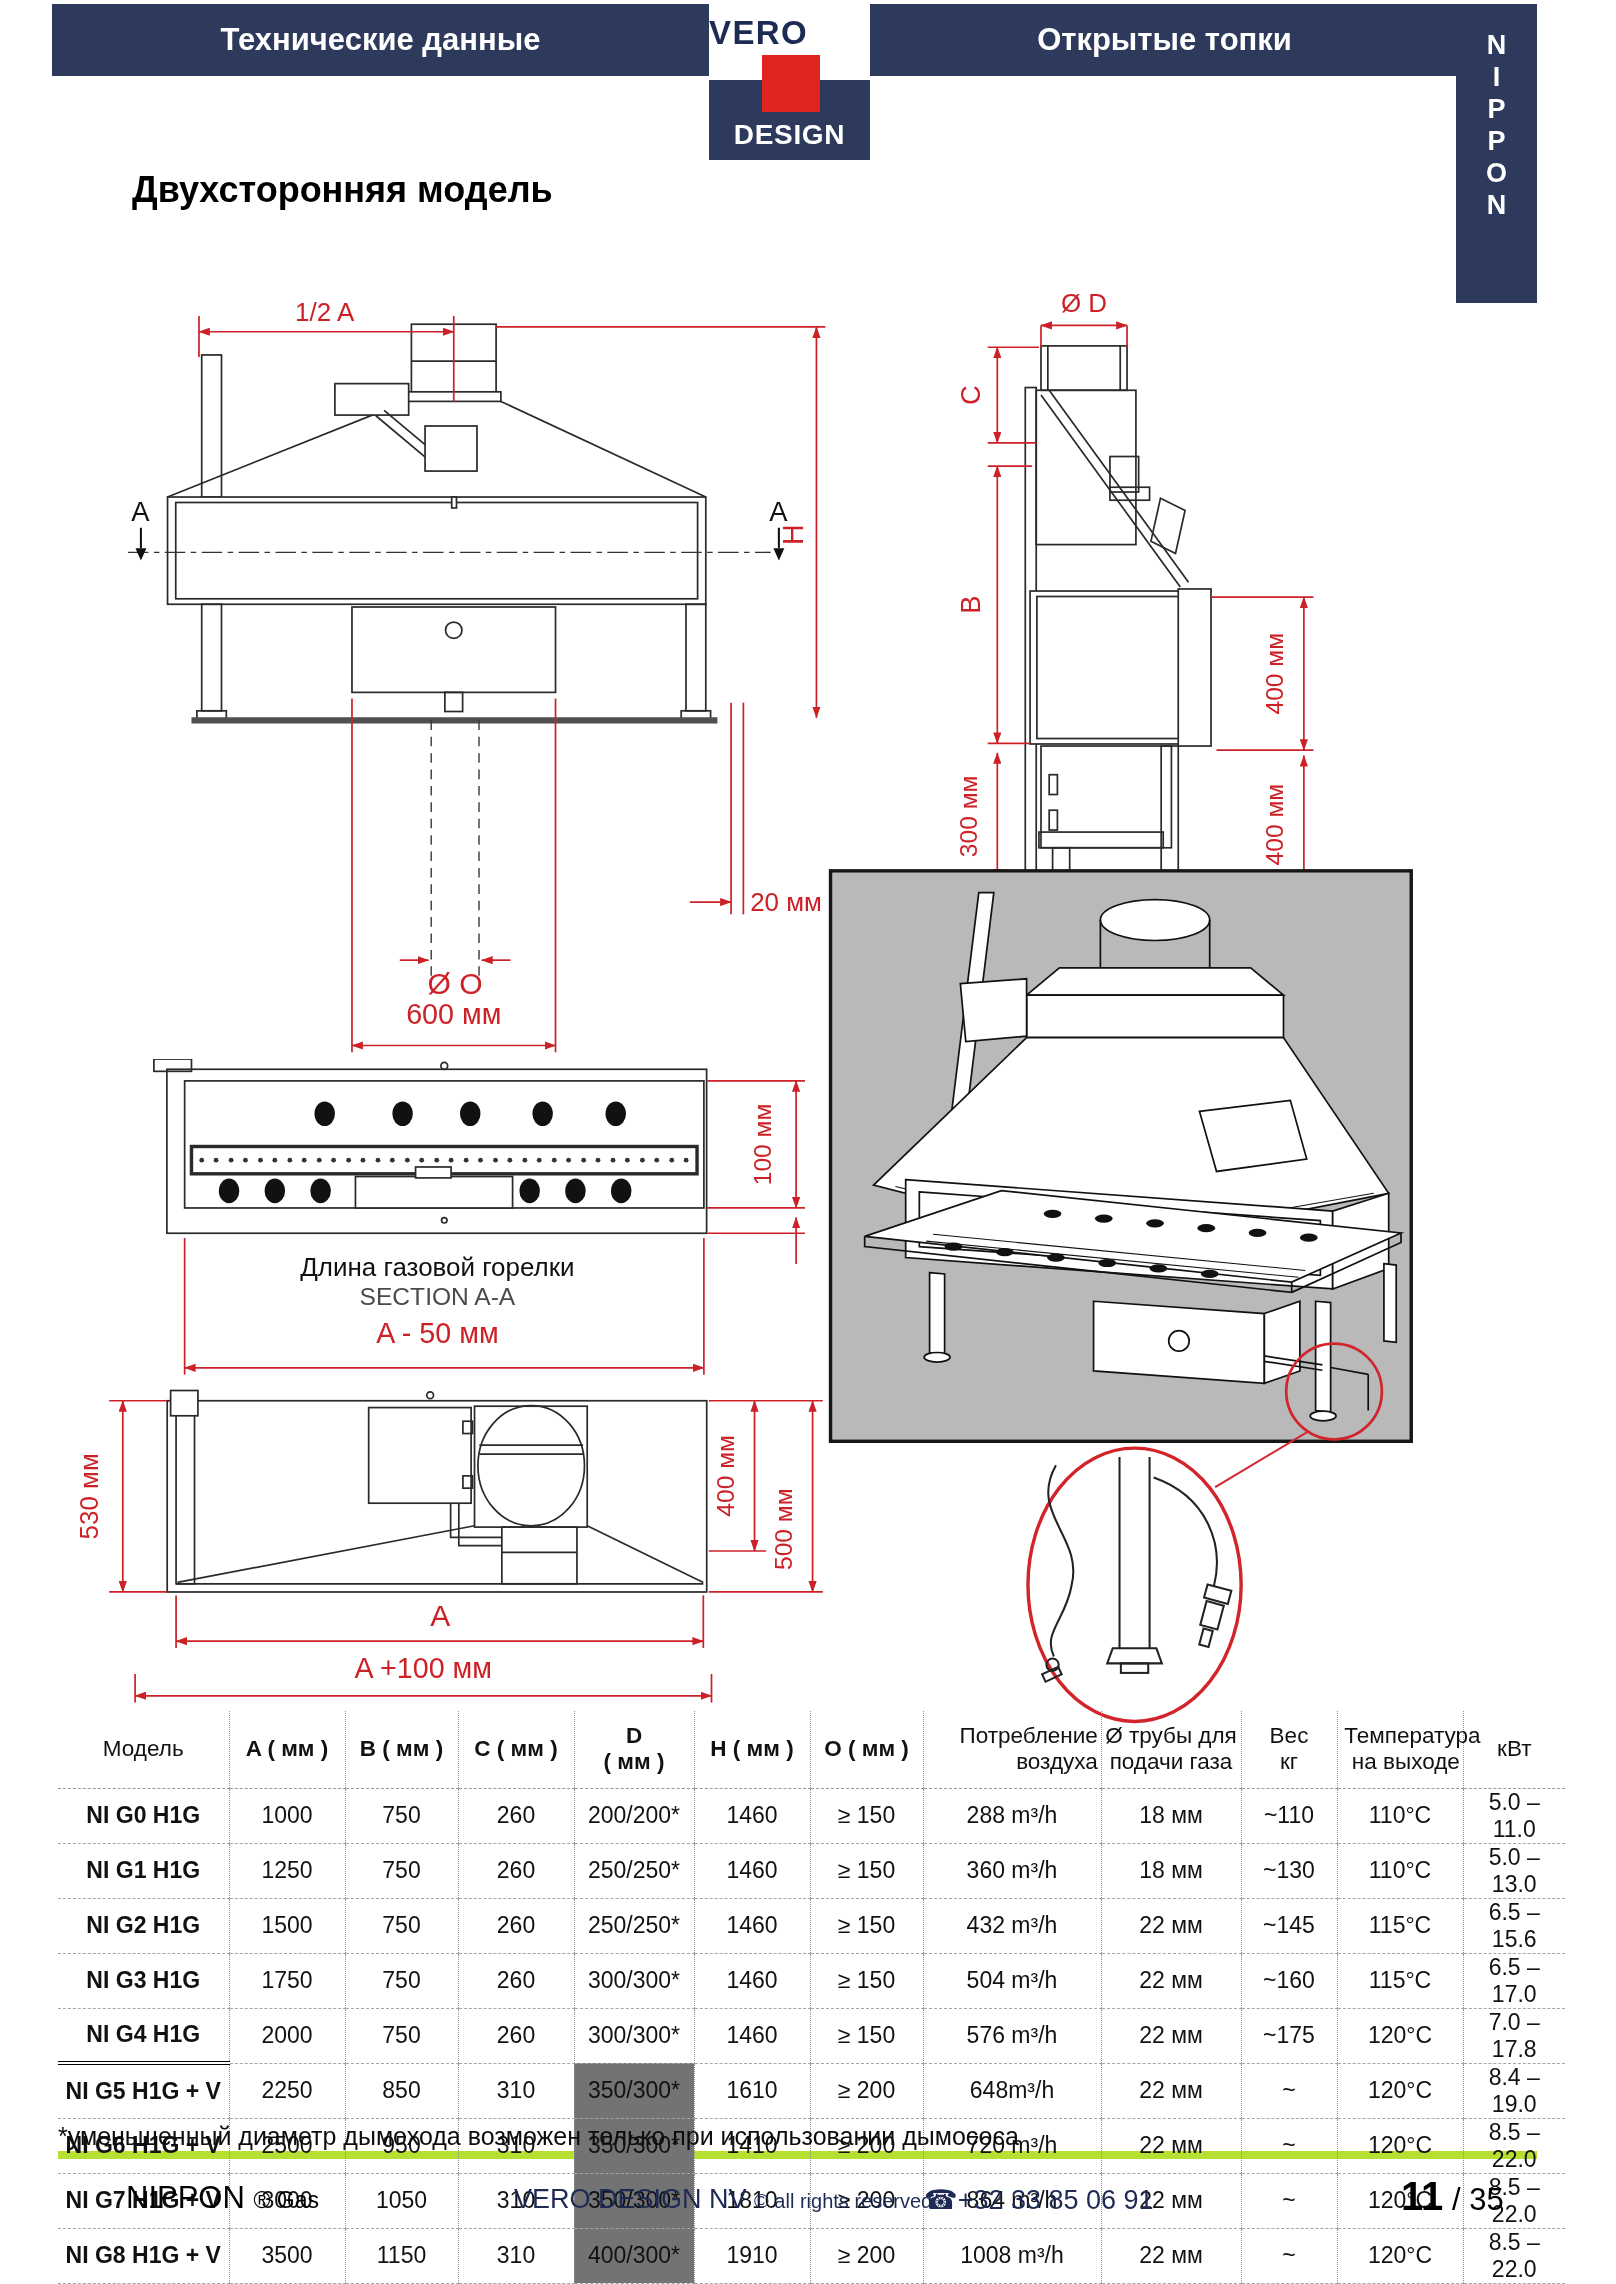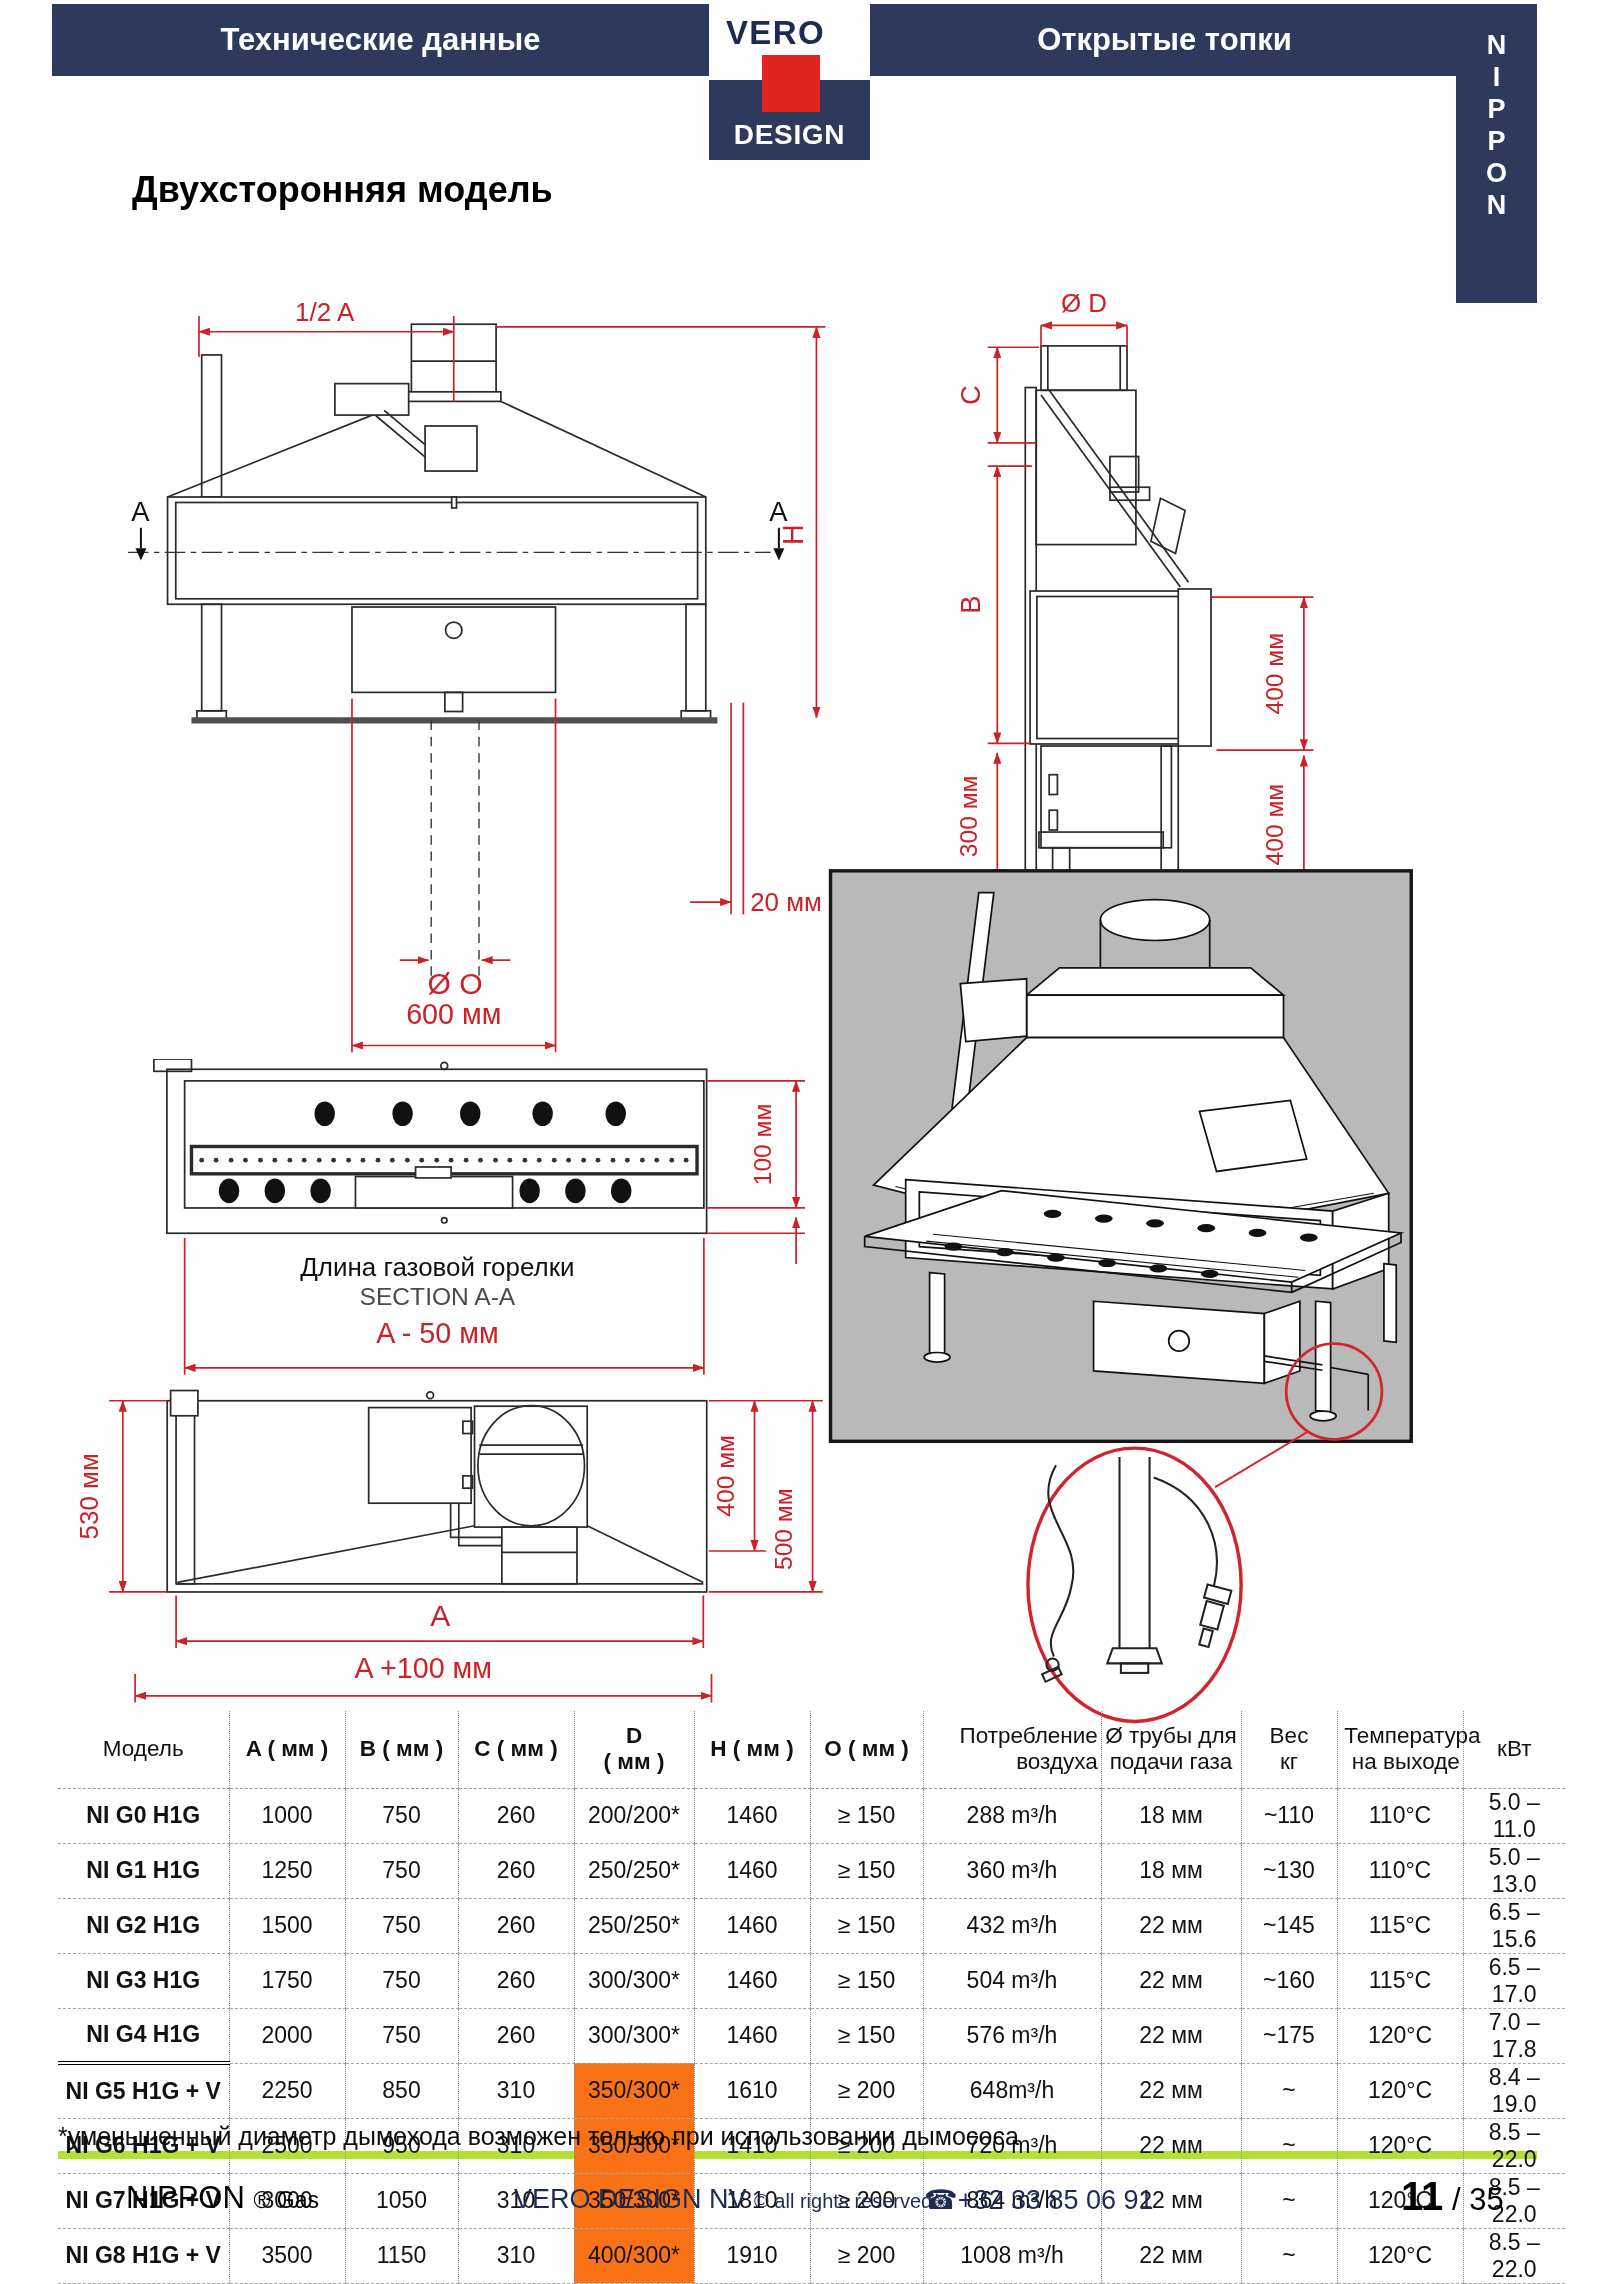--- a/index.html
+++ b/index.html
@@ -8,21 +8,21 @@
   
   .topbar{position:absolute;left:52px;top:4.1px;width:1485px;height:72px;background:#2e3a5c;z-index:0;}
   .topbar .bar-title{position:absolute;top:0;height:72px;line-height:72px;color:#fff;
         font-size:31px;font-weight:bold;text-align:center;}
   .bar-title.left{left:0;width:657px;}
   .bar-title.right{left:818px;width:589px;}
   
   .logo{position:absolute;left:709px;top:4.1px;width:161px;height:156px;z-index:2;}
   .logo .logo-top{position:absolute;left:0;top:0;width:161px;height:76px;background:#fff;}
   .logo .logo-bottom{position:absolute;left:0;top:76px;width:161px;height:80px;background:#2e3a5c;}
-  .logo .vero{position:absolute;left:0;top:9.6px;width:133px;text-align:center;
+  .logo .vero{position:absolute;left:0;top:9.6px;width:133px;
         color:#1d2a54;font-size:33px;font-weight:bold;letter-spacing:1.4px;}
   .logo .design{position:absolute;left:0;top:115px;width:161px;text-align:center;
         color:#ffffff;font-size:28px;font-weight:bold;letter-spacing:0.7px;}
   .logo .red-square{position:absolute;left:53px;top:51px;width:58px;height:57px;background:#e02420;}
   
   .nippon{position:absolute;left:1456px;top:4.1px;width:81px;height:299px;background:#2e3a5c;z-index:1;
         display:flex;flex-direction:column;align-items:center;padding-top:24.6px;box-sizing:border-box;}
   .nippon span{color:#fff;font-size:27px;font-weight:bold;line-height:32px;}
   
   .page-title{position:absolute;left:132px;top:169px;margin:0;color:#000;
@@ -42,21 +42,21 @@
   table.spec th{height:77px;font-size:22.5px;font-weight:400;white-space:pre-line;line-height:1.15;
         border-bottom:1.4px dashed #9a9a9a;}
   table.spec th:nth-child(n+2){border-left:1.4px dotted #8f8f8f;}
   table.spec th:nth-child(n+2):nth-child(-n+7){font-weight:700;}
   table.spec th:nth-child(8),table.spec th:nth-child(11){text-align:right;padding-left:6.8px;}
   table.spec td{height:37px;border-top:1.4px dashed #a6a6a6;}
   table.spec tbody tr:first-child td{border-top:none;}
   table.spec td:nth-child(n+2){border-left:1.4px dotted #8f8f8f;}
   table.spec tbody tr:last-child td{border-bottom:1.4px dashed #a6a6a6;}
   table.spec td.model{font-weight:bold;}
-  table.spec td.hl{background:#f97316;}
+  table.spec td.hl{background:#737373;}
   table.spec td.dbl{border-bottom:4.8px double #000;}
   
   .footnote{position:absolute;left:58px;top:2122px;font-size:25px;color:#0d0d0d;z-index:3;}
   .green-line{position:absolute;left:58px;top:2151px;width:1479px;height:8.2px;background:#b5df31;}
   .footer{position:absolute;left:0;top:2173px;width:1617px;height:61px;z-index:3;}
   .footer .brand{position:absolute;left:126px;top:6.8px;color:#000;font-size:31px;}
   .footer .brand .suffix{font-size:23px;}
   .footer .company{position:absolute;left:514px;top:11px;color:#1d2a54;font-size:27px;}
   .footer .company .rights{font-size:20px;}
   .footer .phone{position:absolute;left:900px;top:11px;color:#1d2a54;font-size:27px;margin-left:24px;}

